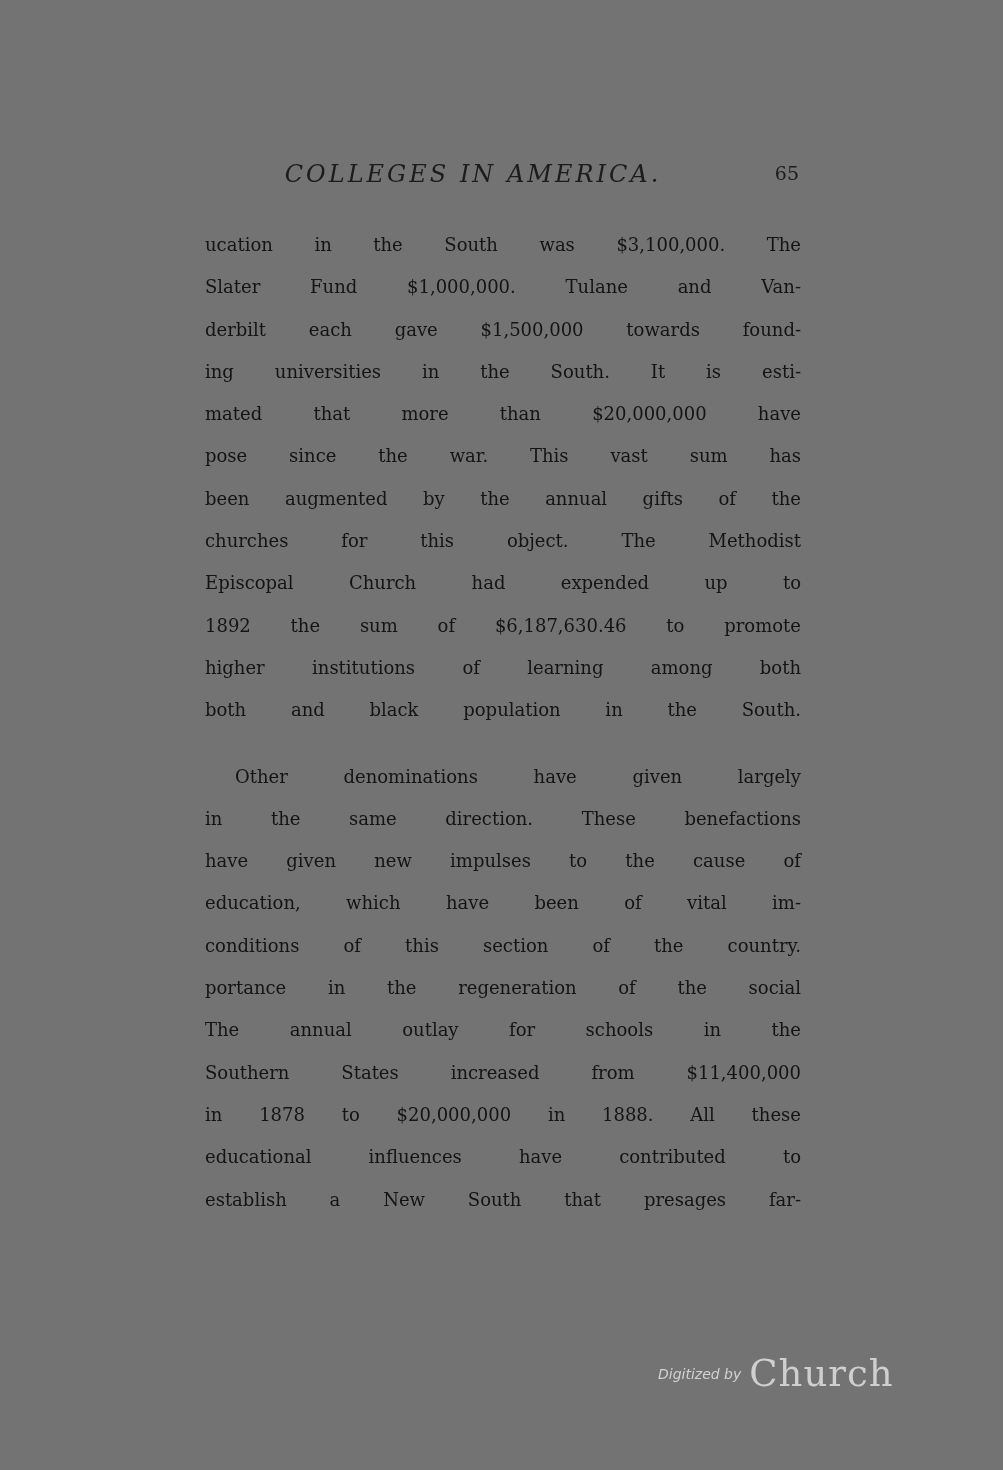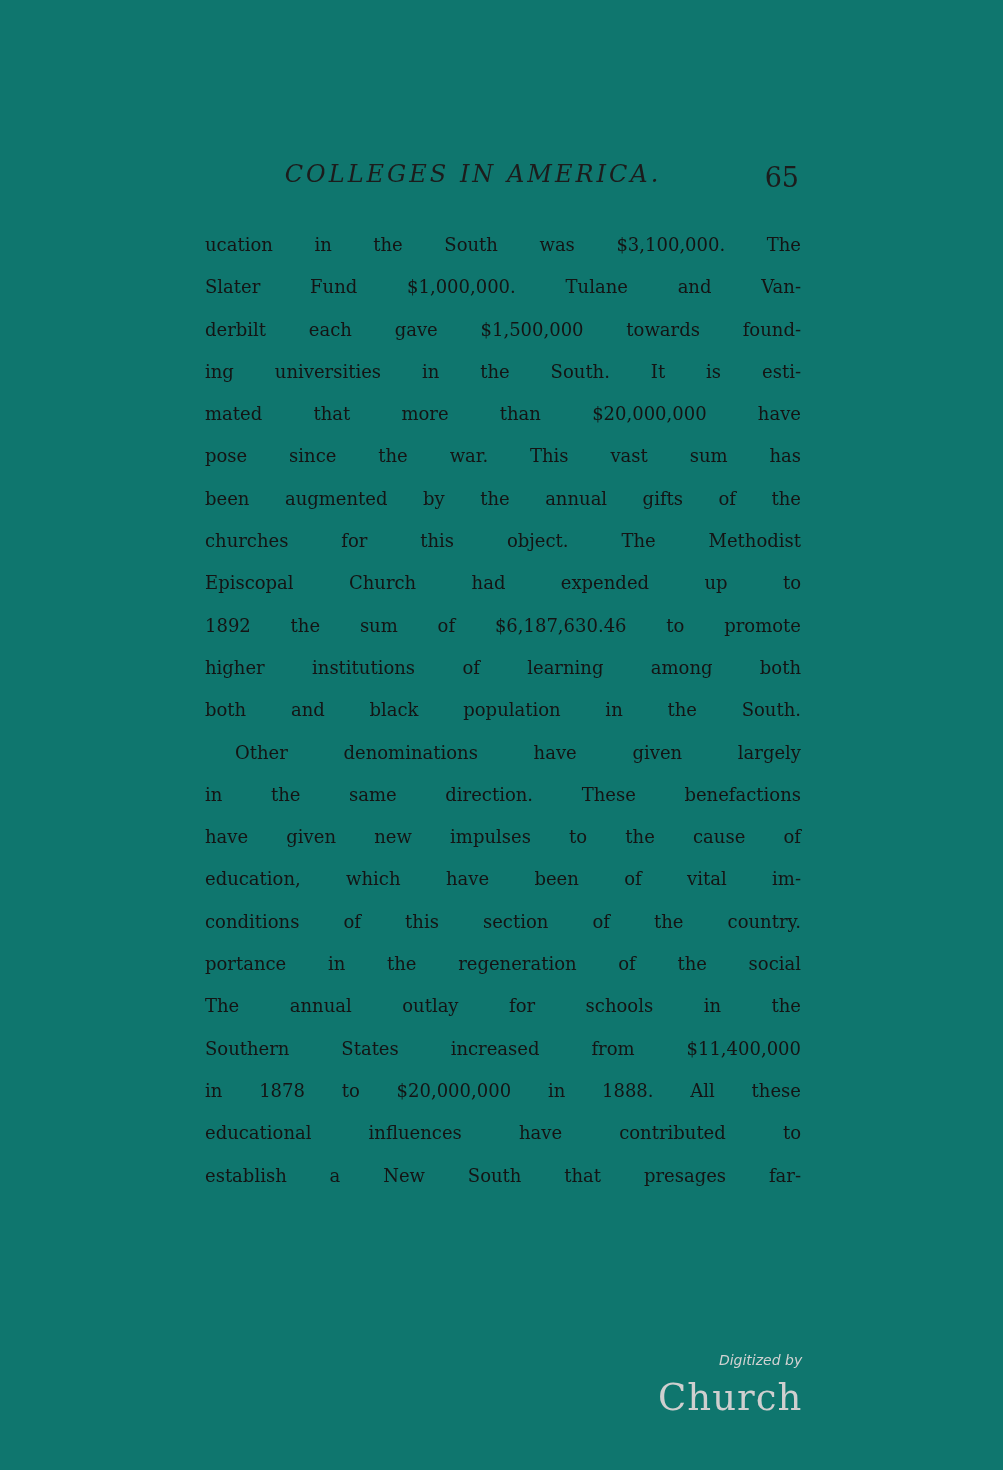--- a/index.html
+++ b/index.html
@@ -4,21 +4,21 @@
 <style>
   html, body {
     margin: 0;
     padding: 0;
     background: #ffffff;
   }
   .page {
     position: relative;
     width: 1003px;
     height: 1470px;
-    background: #0f766e;
+    background: #737373;
     overflow: hidden;
     font-family: "DejaVu Serif", serif;
     color: #151515;
   }
   .running-head {
     position: absolute;
     top: 160px;
     left: 205px;
     width: 596px;
     height: 34px;
@@ -31,51 +31,51 @@
     font-style: italic;
     font-size: 24px;
     letter-spacing: 3px;
     white-space: nowrap;
     color: #1c1c1c;
   }
   .head-page-number {
     position: absolute;
     right: 2px;
     top: 2px;
-    font-size: 27px;
+    font-size: 19px;
     color: #1c1c1c;
   }
   .body-text {
     position: absolute;
     top: 224px;
     left: 205px;
     width: 596px;
   }
   .line {
     height: 42.3px;
     line-height: 42.3px;
     font-size: 18px;
     text-align: justify;
     text-align-last: justify;
     white-space: normal;
     color: #141414;
   }
   .line.indent {
     text-indent: 30px;
+    margin-top: 24px;
   }
   .watermark {
     position: absolute;
     left: 658px;
     top: 1352px;
     display: flex;
-    align-items: flex-end;
+    align-items: center;
     gap: 8px;
     color: #cccccc;
     user-select: none;
-    flex-direction: column;
   }
   .wm-prefix {
     font-size: 14px;
     font-style: italic;
     font-family: "DejaVu Sans", sans-serif;
     color: #d2d2d2;
   }
   .wm-brand {
     font-size: 37px;
     font-family: "DejaVu Serif", serif;

